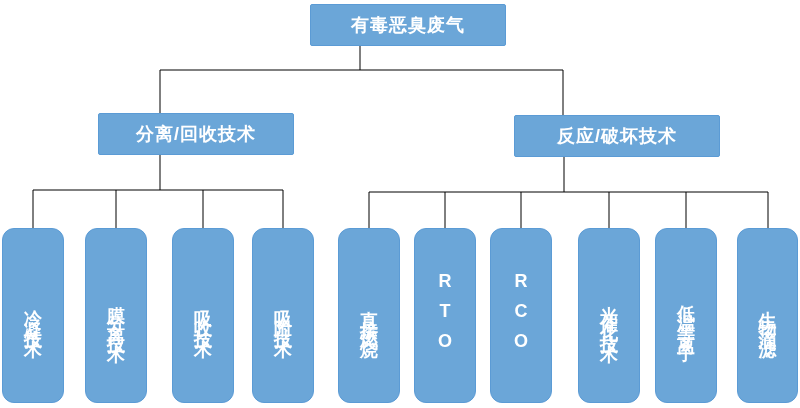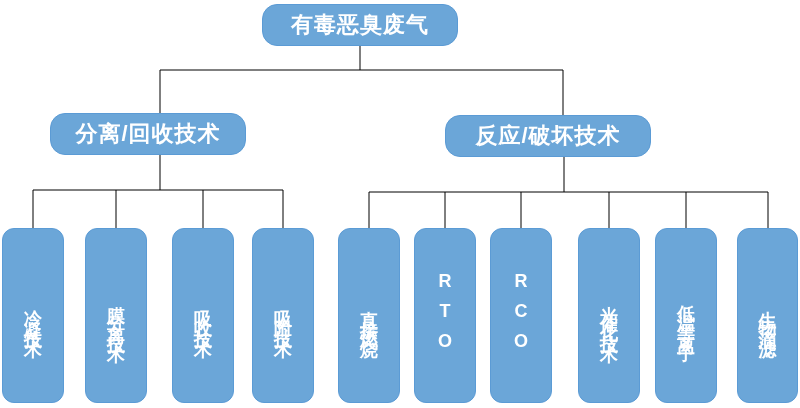--- a/index.html
+++ b/index.html
@@ -28,38 +28,39 @@
     border: 1px solid #5b9bd5;
     color: #ffffff;
     font-weight: bold;
     display: flex;
     align-items: center;
     justify-content: center;
     box-sizing: border-box;
     text-align: center;
   }
   .node.h {
-    font-size: 22px;
+    font-size: 18px;
     letter-spacing: 1px;
-    border-radius: 15px;
+    border-radius: 2px;
+    margin-left: 48px;
   }
   .node.v {
     font-size: 18px;
     border-radius: 12px;
   }
   .node.v .vtext {
     writing-mode: vertical-rl;
     text-orientation: upright;
     letter-spacing: 0.55em;
     line-height: 1;
   }
   
   #root-node     { left: 262px; top: 4px;   width: 196px; height: 42px; }
   #branch-left   { left: 50px;  top: 113px; width: 196px; height: 42px; }
-  #branch-right  { left: 445px; top: 115px; width: 206px; height: 42px; }
+  #branch-right  { left: 466px; top: 115px; width: 206px; height: 42px; }
 
   .leaf { top: 228px; width: 62px; height: 175px; }
   #leaf-0 { left: 2px; }
   #leaf-1 { left: 85px; }
   #leaf-2 { left: 172px; }
   #leaf-3 { left: 252px; }
   #leaf-4 { left: 338px; }
   #leaf-5 { left: 414px; }
   #leaf-6 { left: 490px; }
   #leaf-7 { left: 578px; }

